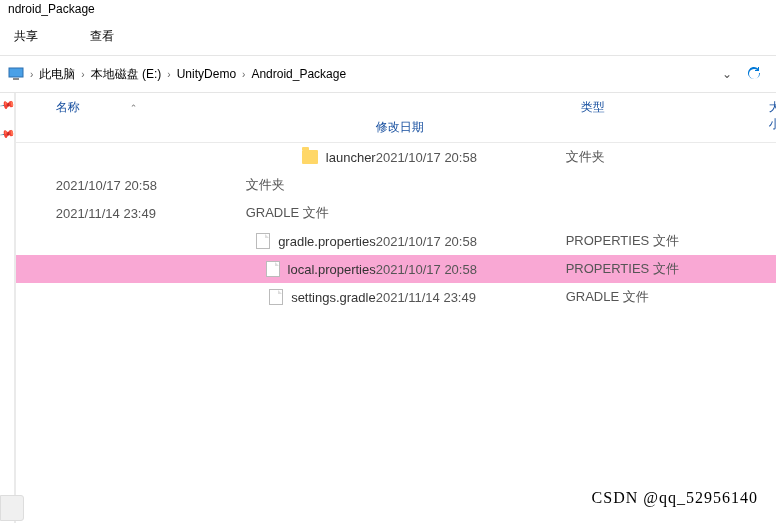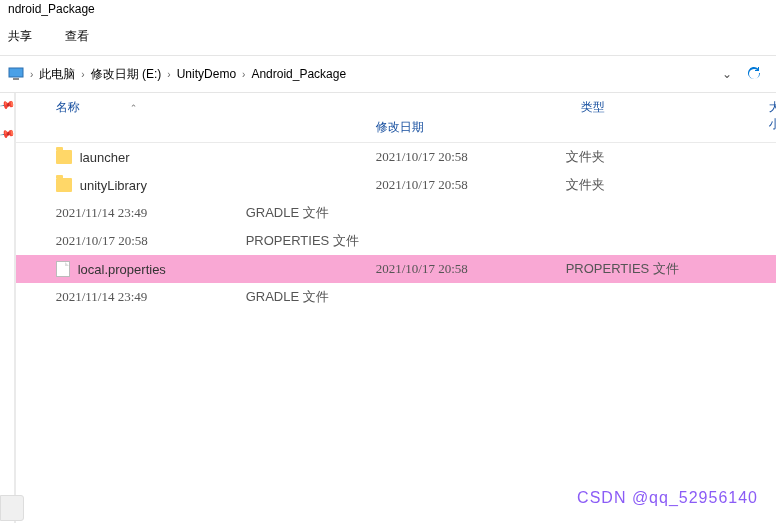--- a/index.html
+++ b/index.html
@@ -11,24 +11,24 @@
     width: 776px;
     height: 523px;
     overflow: hidden;
     position: relative;
   }
   .title-bar {
     padding: 2px 0 6px 8px;
     font-size: 12px;
   }
   .menu-bar {
-    padding: 4px 0 8px 0;
+    padding: 4px 0 8px 6px;
     border-bottom: 1px solid #e5e5e5;
     display: flex;
-    gap: 17px;
+    gap: 36px;
   }
   .menu-item { padding: 2px 8px; }
   .breadcrumb-row {
     display: flex;
     align-items: center;
     padding: 6px 8px;
     border-bottom: 1px solid #e5e5e5;
   }
   .breadcrumb {
     display: flex;
@@ -83,22 +83,22 @@
   .sort-arrow { font-size: 9px; color: #7a7a7a; }
   .rows { }
   .row {
     display: flex;
     align-items: center;
     padding: 5px 0 5px 40px;
     font-size: 13px;
     color: #333;
   }
   .row.selected { background: #f9a8d4; }
-  .row .cell-name { width: 320px; display: flex; align-items: center; gap: 8px; }
-  .row .cell-date { width: 190px; color: #555; font-family: Liberation Serif, serif; }
+  .row .cell-name { width: 320px; display: flex; align-items: center; gap: 8px; justify-content: flex-end; }
+  .row .cell-date { width: 190px; color: #555; }
   .row .cell-type { width: 140px; color: #555; }
   .row .cell-size { flex: 1; }
   .folder-icon {
     width: 16px; height: 14px;
     background: #ffd768;
     border-radius: 1px;
     position: relative;
   }
   .folder-icon::before {
     content: "";
@@ -125,24 +125,24 @@
     position: absolute;
     left: 0; bottom: 2px;
     width: 24px; height: 26px;
     background: #f0f0f0;
     border: 1px solid #ddd;
     border-radius: 0 3px 3px 0;
   }
   .watermark {
     position: absolute;
     right: 18px; bottom: 16px;
-    color: #8b5cf6;
+    color: #000000;
     font-size: 16px;
     letter-spacing: 1px;
-    font-family: Liberation Sans, sans-serif;
+    font-family: Liberation Serif, serif;
   }
 </style>
 </head>
 <body>
 
 <div class="title-bar">
   <span>ndroid_Package</span>
 </div>
 
 <div class="menu-bar">
@@ -154,21 +154,21 @@
   <div class="breadcrumb">
     <span class="monitor-icon">
       <svg viewBox="0 0 16 14">
           <rect x="1" y="1" width="14" height="9" fill="#4aa0e6" stroke="#2b6fb0"></rect>
           <rect x="5" y="11" width="6" height="2" fill="#8a8a8a"></rect>
         </svg>
     </span>
     <span class="bc-sep">›</span>
     <span>此电脑</span>
     <span class="bc-sep">›</span>
-    <span>修改日期 (E:)</span>
+    <span>本地磁盘 (E:)</span>
     <span class="bc-sep">›</span>
     <span>UnityDemo</span>
     <span class="bc-sep">›</span>
     <span>Android_Package</span>
   </div>
   <span class="bc-expand">⌄</span>
   <div class="refresh-btn">
     <svg width="16" height="16" viewBox="0 0 16 16">
       <path d="M8 3a5 5 0 1 0 4.9 4H14a6 6 0 1 1-2-4.5V1h1v4h-4V4h2.2A5 5 0 0 0 8 3z" fill="#0078d7"></path>
     </svg>
@@ -195,48 +195,52 @@
         <div class="row">
           <div class="cell-name">
             <span class="folder-icon"></span>
             <span>launcher</span>
           </div>
           <div class="cell-date">2021/10/17 20:58</div>
           <div class="cell-type">文件夹</div>
           <div class="cell-size"></div>
         </div>
         <div class="row">
-          <div class="cell-name">
-            <span class="folder-icon"></span>
-            <span>unityLibrary</span>
-          </div>
           <div class="cell-date">2021/10/17 20:58</div>
           <div class="cell-type">文件夹</div>
           <div class="cell-size"></div>
         </div>
         <div class="row">
           <div class="cell-date">2021/11/14 23:49</div>
           <div class="cell-type">GRADLE 文件</div>
           <div class="cell-size"></div>
         </div>
         <div class="row">
+          <div class="cell-name">
+            <span class="file-icon"></span>
+            <span>gradle.properties</span>
+          </div>
           <div class="cell-date">2021/10/17 20:58</div>
           <div class="cell-type">PROPERTIES 文件</div>
           <div class="cell-size"></div>
         </div>
         <div class="row selected">
           <div class="cell-name">
             <span class="file-icon"></span>
             <span>local.properties</span>
           </div>
           <div class="cell-date">2021/10/17 20:58</div>
           <div class="cell-type">PROPERTIES 文件</div>
           <div class="cell-size"></div>
         </div>
         <div class="row">
+          <div class="cell-name">
+            <span class="file-icon"></span>
+            <span>settings.gradle</span>
+          </div>
           <div class="cell-date">2021/11/14 23:49</div>
           <div class="cell-type">GRADLE 文件</div>
           <div class="cell-size"></div>
         </div>
       </div>
   </div>
 </div>
 
 <div class="status-thumb"></div>
 <div class="watermark">CSDN @qq_52956140</div>

